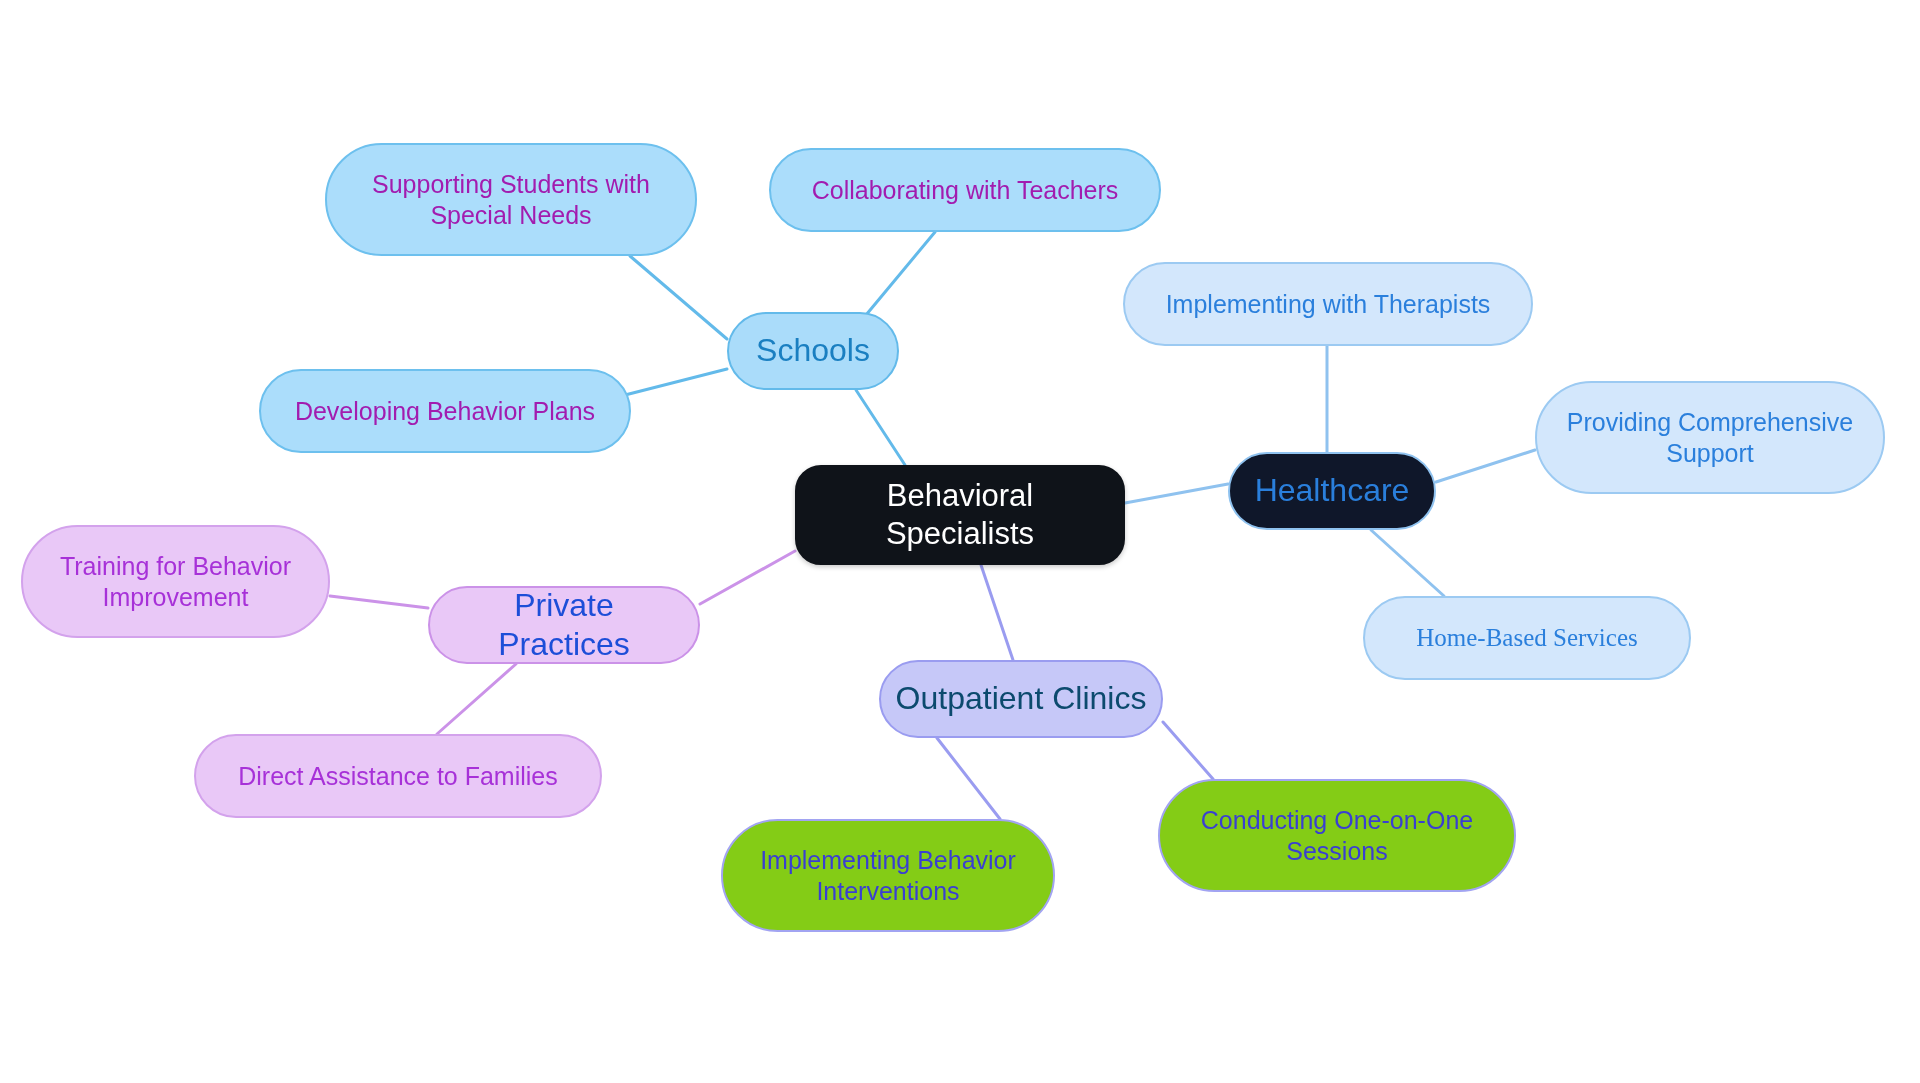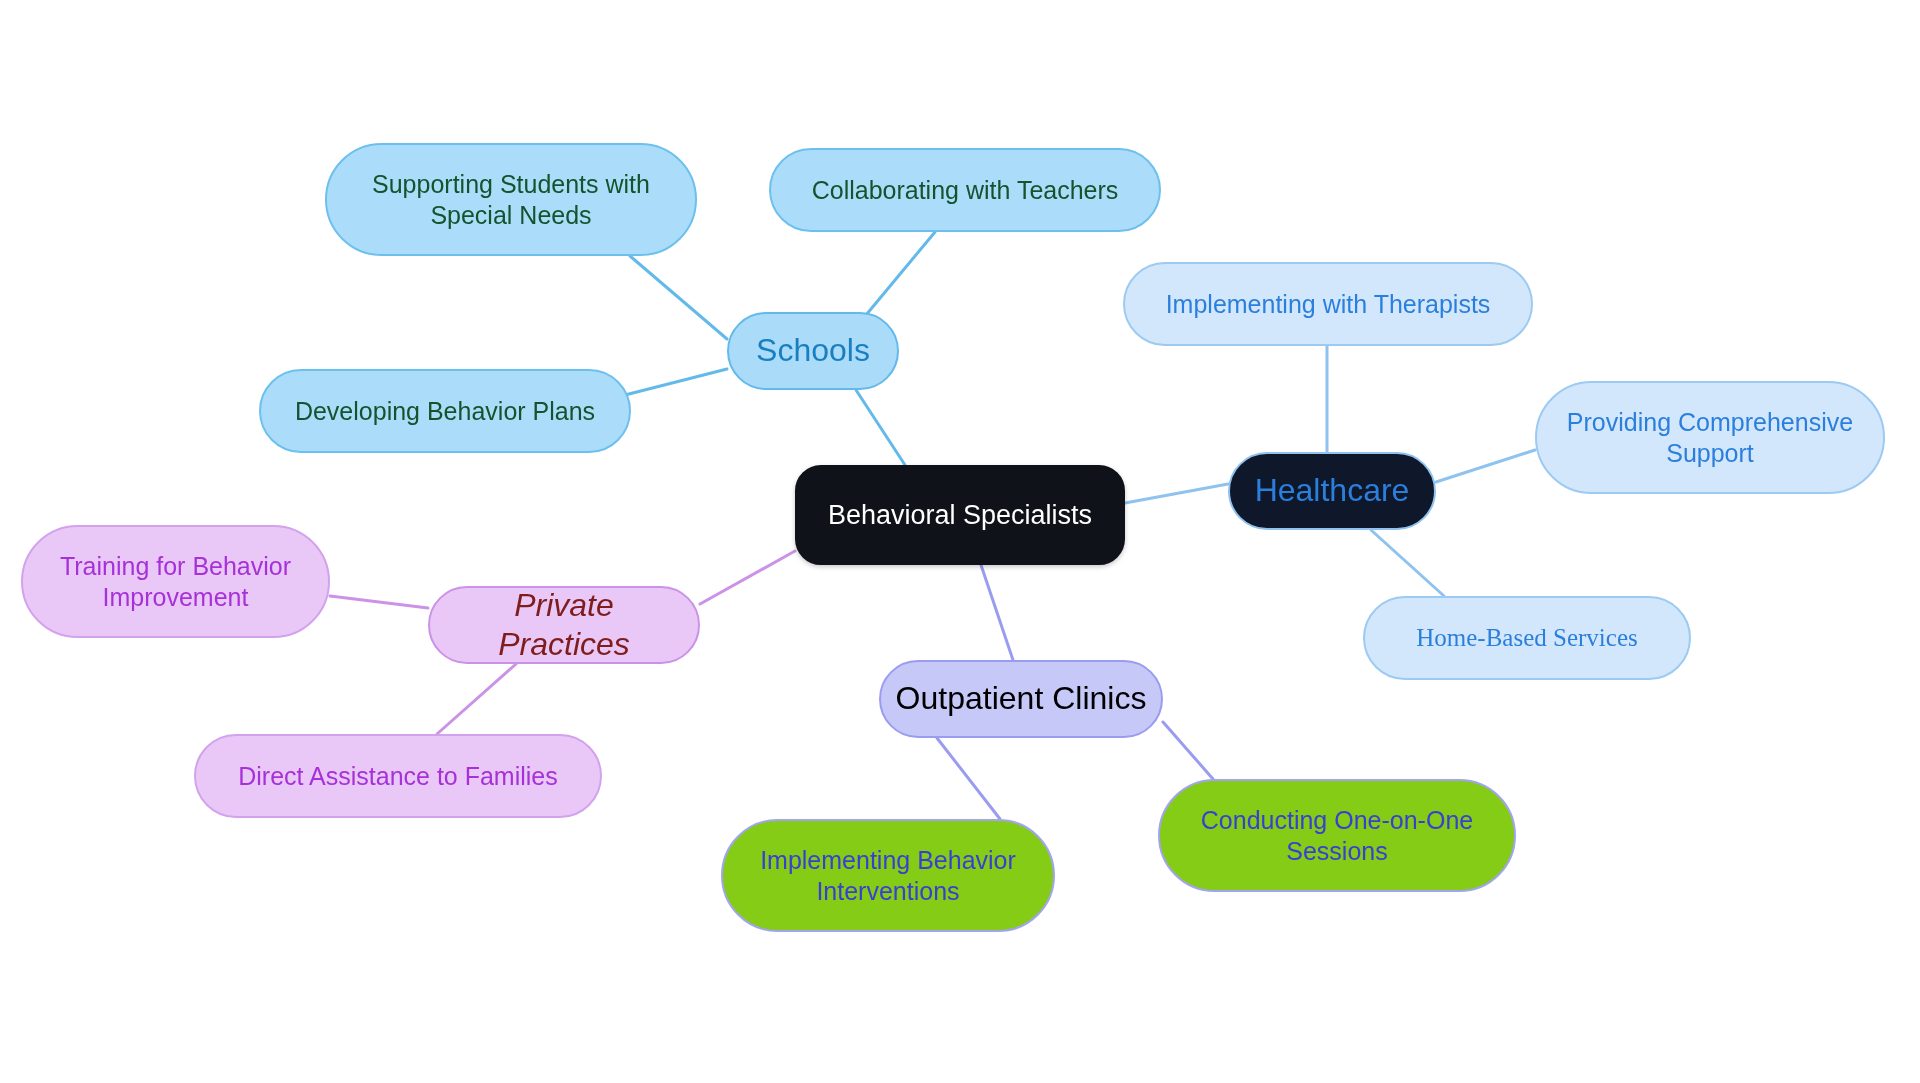--- a/index.html
+++ b/index.html
@@ -36,65 +36,64 @@
     border-style: solid;
     border-width: 2px;
     line-height: 1.22;
     white-space: pre-line;
     padding: 4px 14px;
   }
   .node.root {
     background: #0f1319;
     border-color: #0f1319;
     color: #ffffff;
-    font-size: 27px;
+    font-size: 31px;
     border-radius: 26px;
     box-shadow: 0 2px 5px rgba(0,0,0,0.22);
   }
   .node.branch {
     font-size: 32px;
   }
   .node.leaf {
     font-size: 25px;
   }
   .c-schools {
     background: #aadcfa;
     border-color: #63baea;
     color: #1a7fc1;
   }
   .c-schools-leaf {
     background: #abddfb;
     border-color: #6dc0ee;
-    color: #14532d;
+    color: #a21caf;
   }
   .c-health {
     background: #0f172a;
     border-color: #8fc2ef;
     color: #2a7fdc;
   }
   .c-health-leaf {
     background: #d3e7fc;
     border-color: #9ccaf2;
     color: #2a7fdc;
   }
   .c-private {
     background: #e9c8f7;
     border-color: #cb92e8;
-    color: #7f1d1d;
-    font-style: italic;
+    color: #1d4ed8;
   }
   .c-private-leaf {
     background: #e9c8f7;
     border-color: #d3a2ec;
     color: #a731d8;
   }
   .c-outpatient {
     background: #c6c8f8;
     border-color: #9a9cf0;
-    color: #000000;
+    color: #0c4a6e;
   }
   .c-outpatient-leaf {
     background: #84cc16;
     border-color: #a2a4f2;
     color: #3a3fd2;
   }
 </style>
 </head>
 <body>
 

